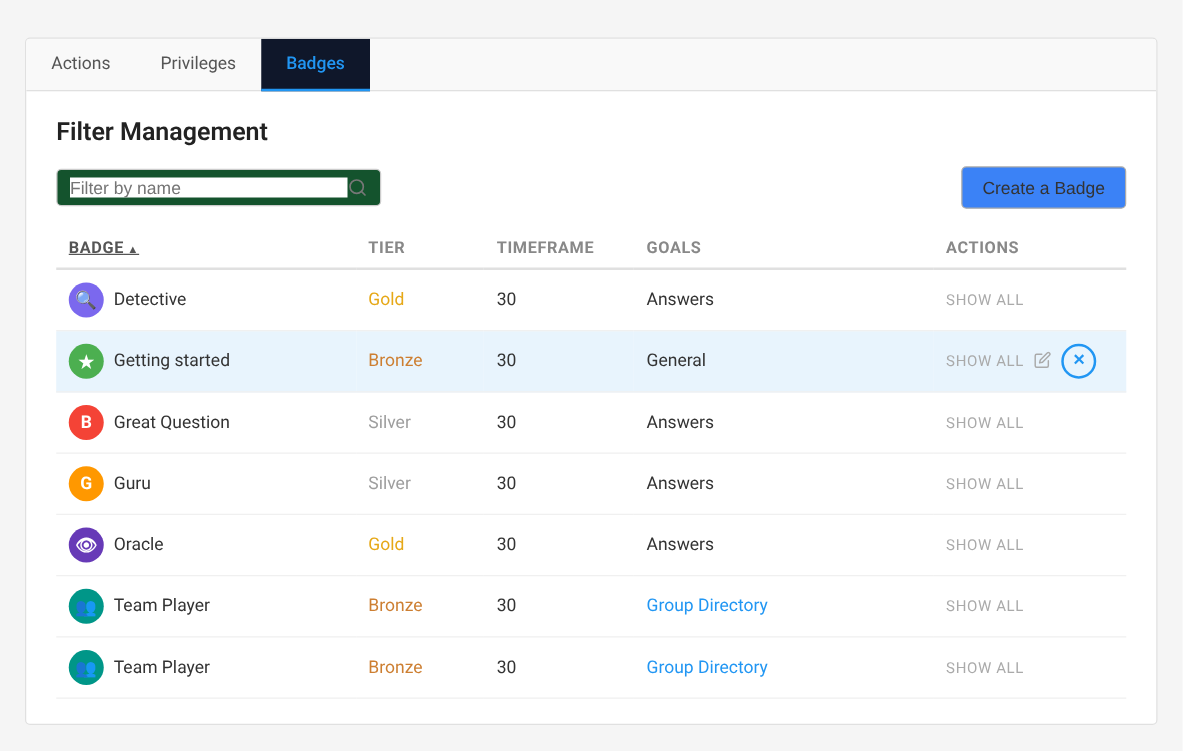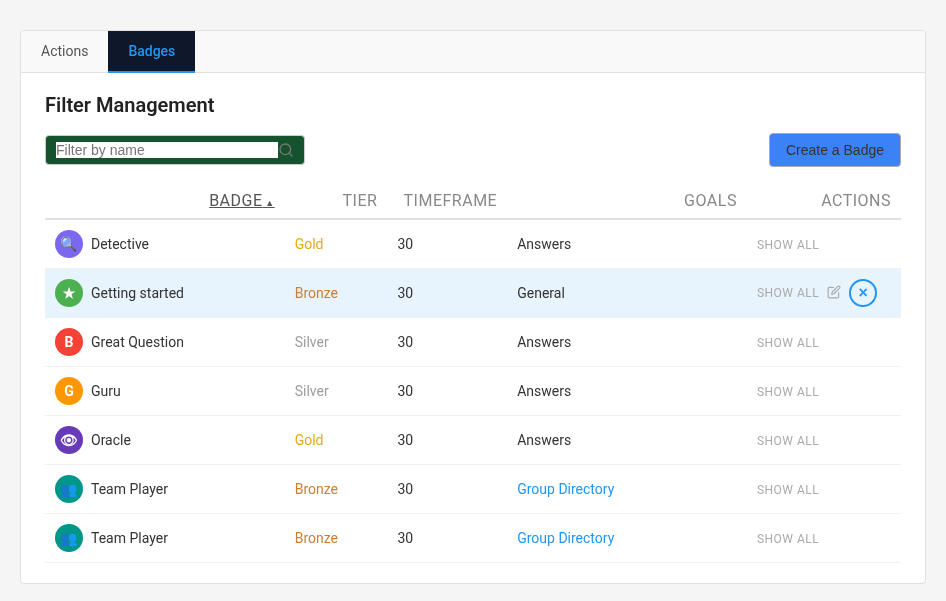--- a/index.html
+++ b/index.html
@@ -95,23 +95,23 @@
       cursor: pointer;
     }
     table {
       width: 100%;
       border-collapse: collapse;
     }
     thead tr {
       border-bottom: 2px solid #e0e0e0;
     }
     thead th {
-      text-align: right;
-      font-size: 16px;
-      font-weight: 400;
+      text-align: left;
+      font-size: 13px;
+      font-weight: 700;
       color: #888;
       letter-spacing: 0.5px;
       padding: 8px 10px;
       text-transform: uppercase;
     }
     thead th.sortable {
       color: #555;
       text-decoration: underline;
       cursor: pointer;
     }
@@ -195,20 +195,21 @@
   </style>
 </head>
 <body>
 
 <div class="page">
 
   <div class="card">
     <div class="tabs">
 
     <div class="tab">Actions</div>
+        <div class="tab">Privileges</div>
         <div class="tab active">Badges</div>
       </div>
 
     <div class="card-body">
       <div class="section-title">Filter Management</div>
 
       <div class="toolbar">
         <div class="search-box">
           <input type="text" placeholder="Filter by name" style="">
           <button class="search-icon-btn">

